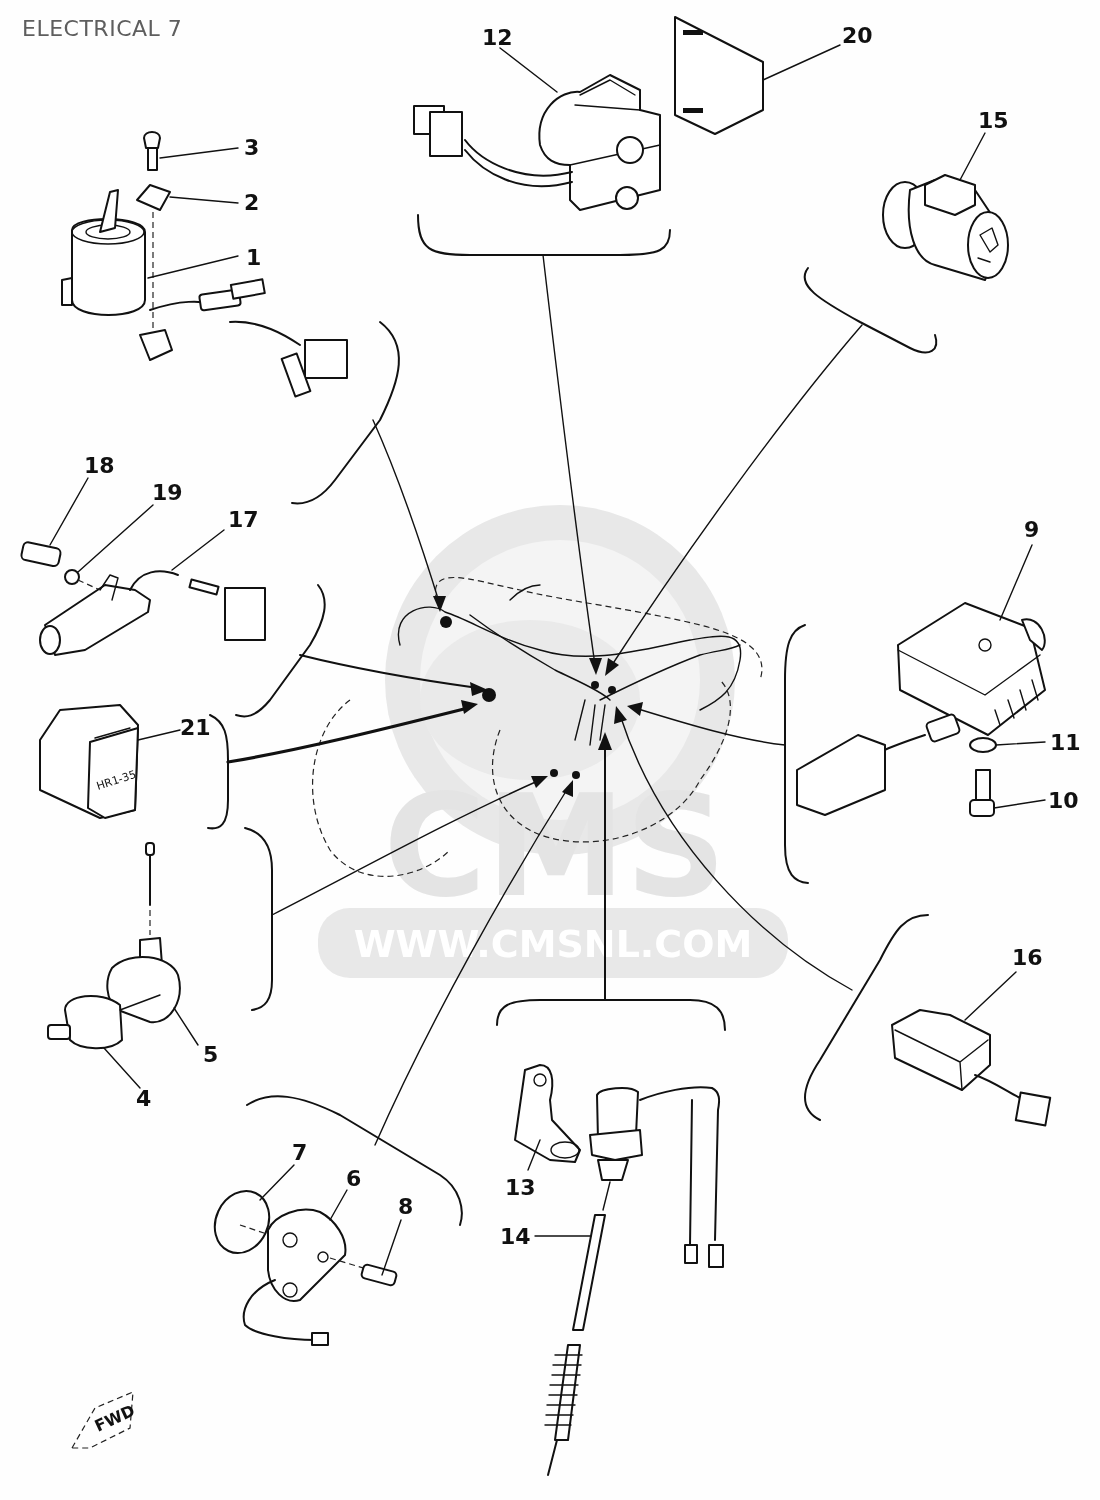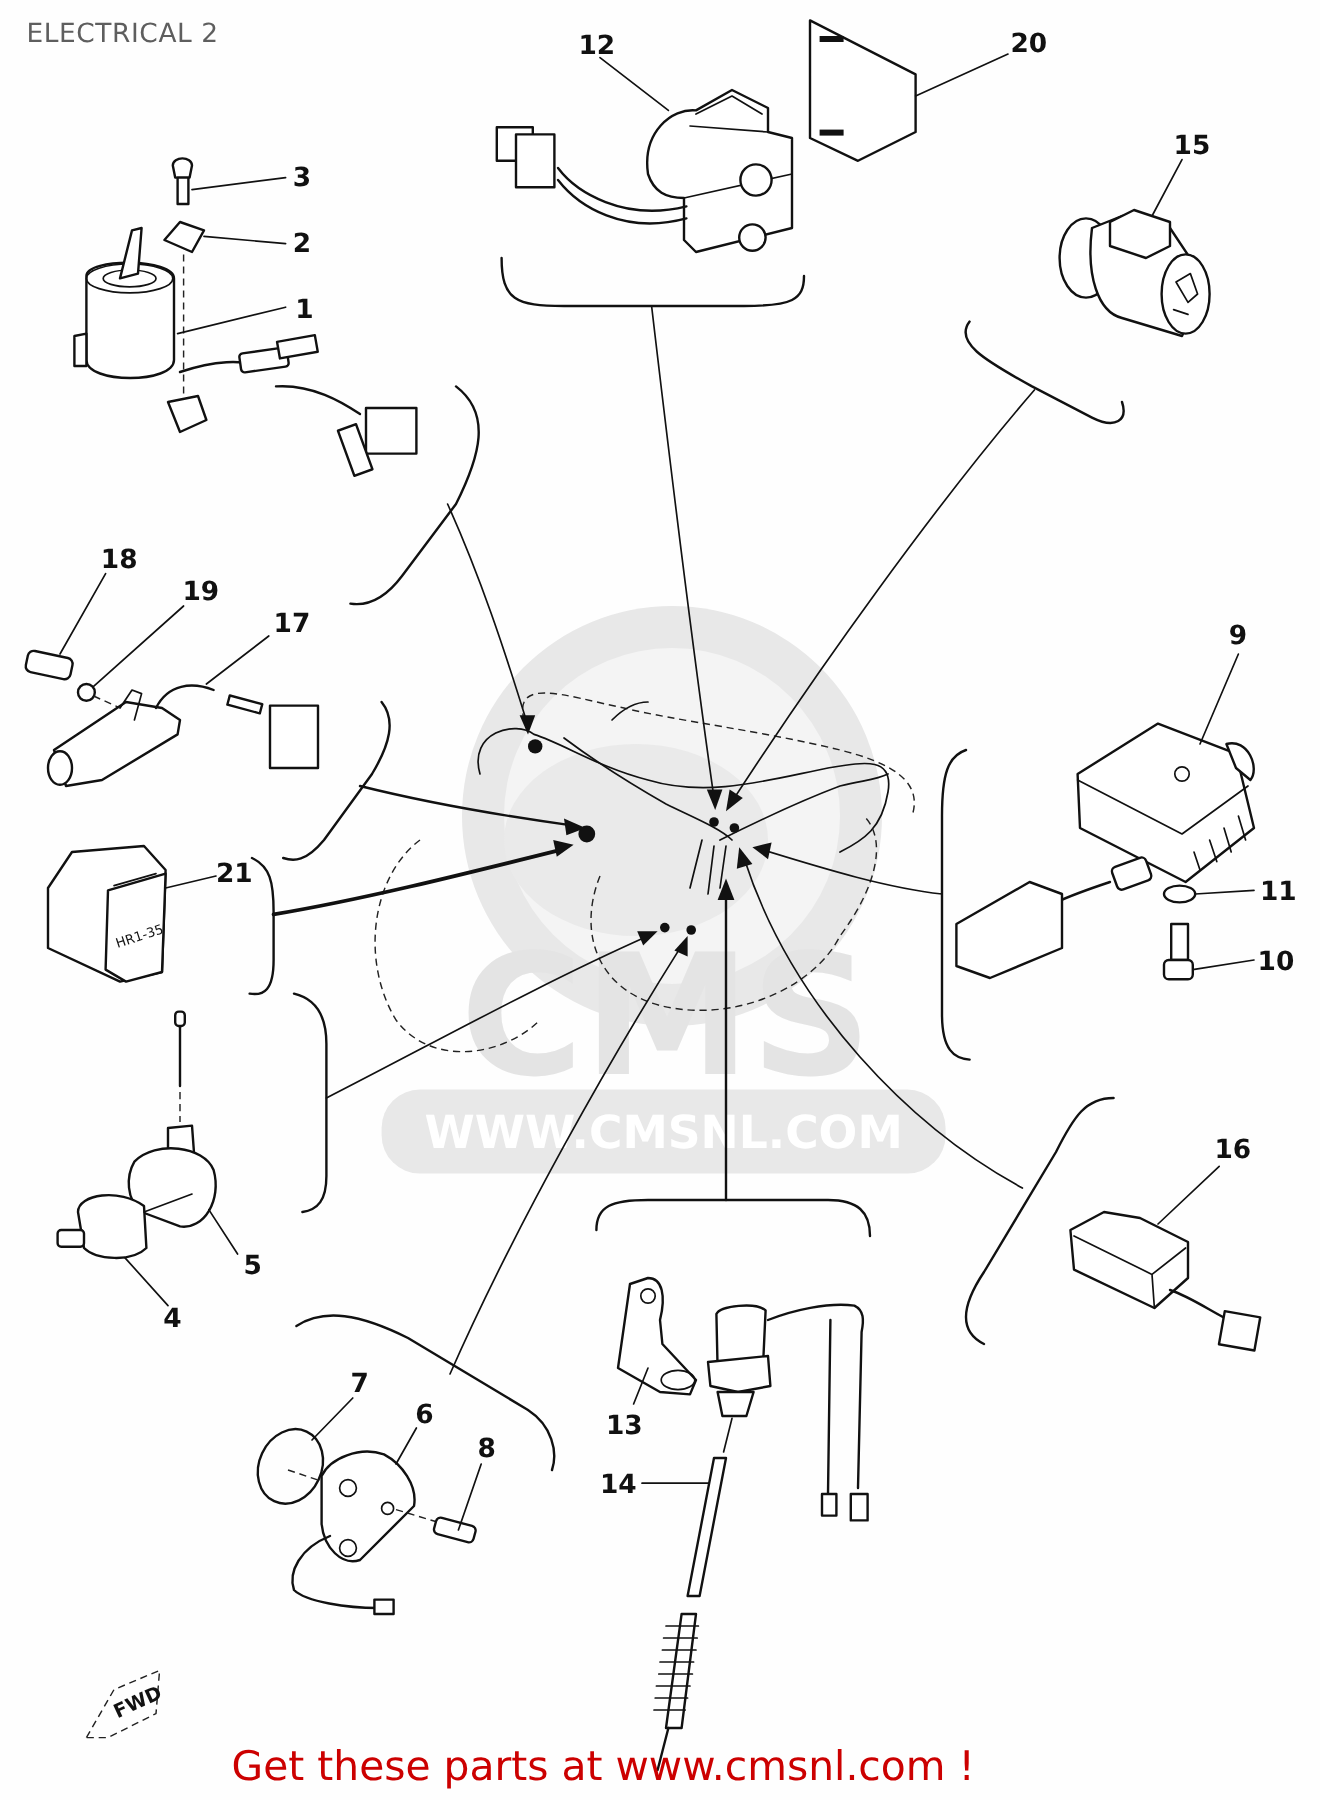--- a/index.html
+++ b/index.html
@@ -271,15 +271,14 @@
       <text class="callout" x="398" y="1214">8</text>
       <text class="callout" x="1024" y="537">9</text>
       <text class="callout" x="1050" y="750">11</text>
       <text class="callout" x="1048" y="808">10</text>
       <text class="callout" x="1012" y="965">16</text>
       <text class="callout" x="505" y="1195">13</text>
       <text class="callout" x="500" y="1244">14</text>
     </g>
   </svg>
 
-  <div class="title">ELECTRICAL 2</div>
-  <div class="footer">Get these parts at www.cmsnl.com !</div>
+  <div class="title">ELECTRICAL 7</div>
 </div>
 
 </body></html>

